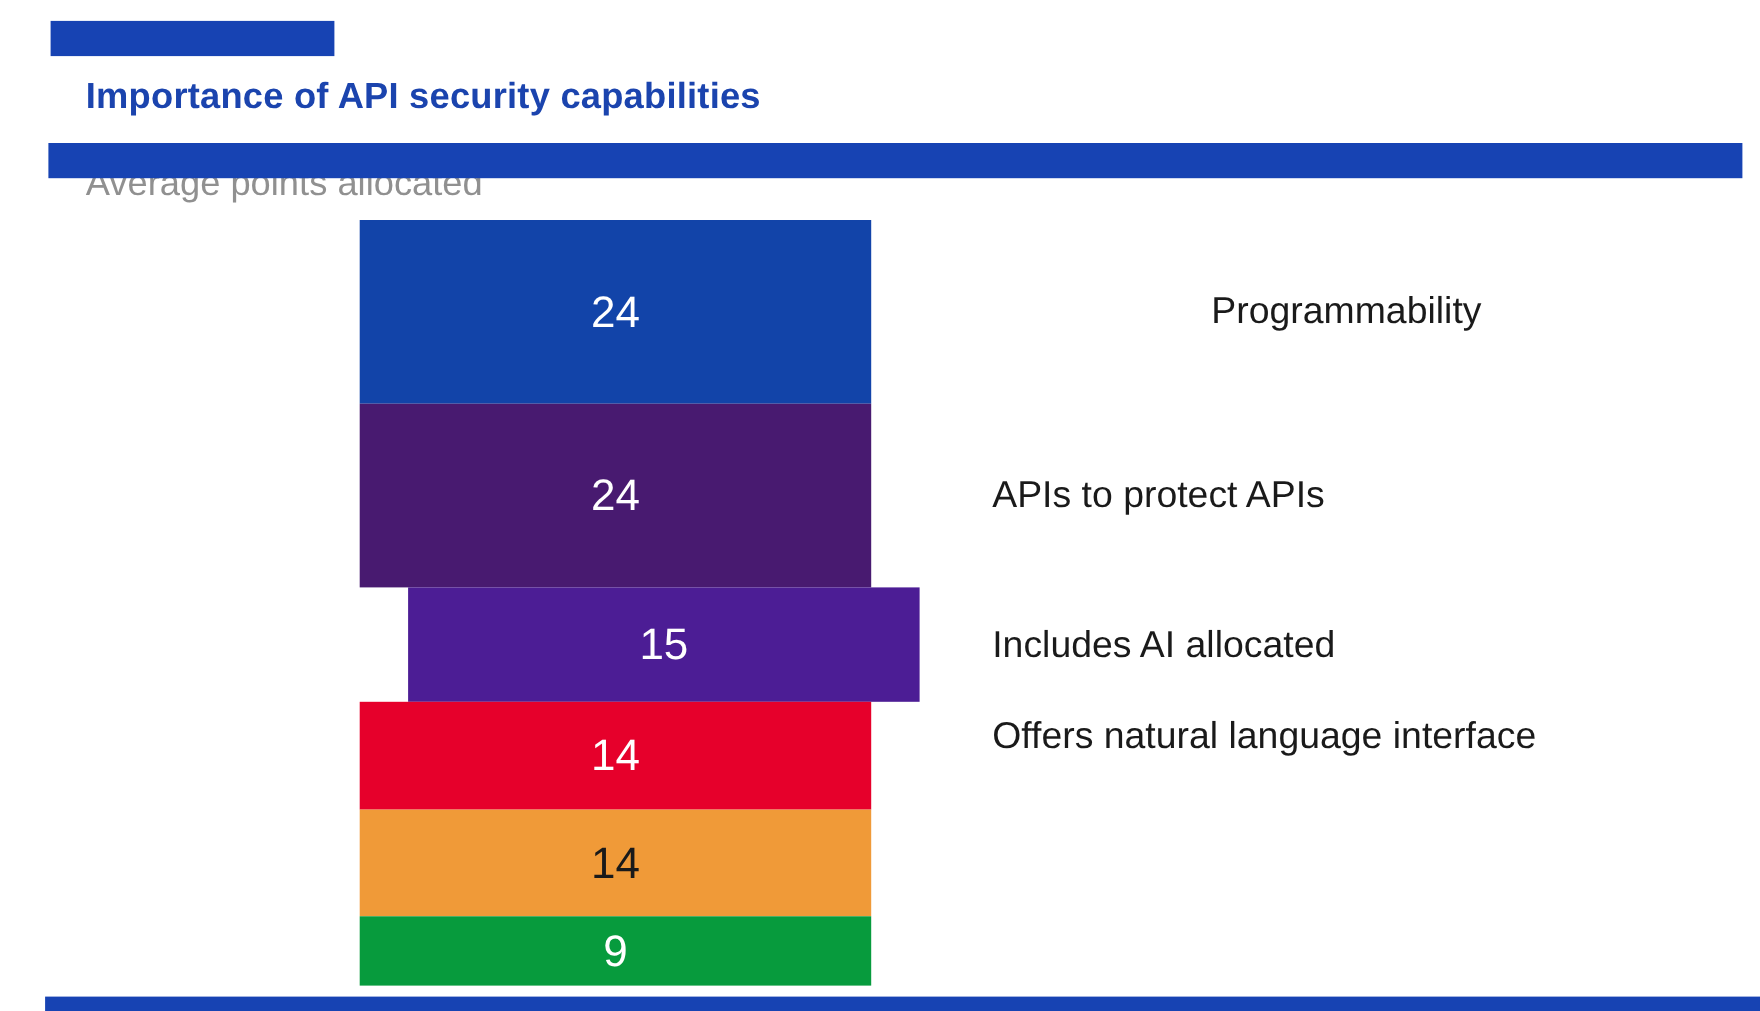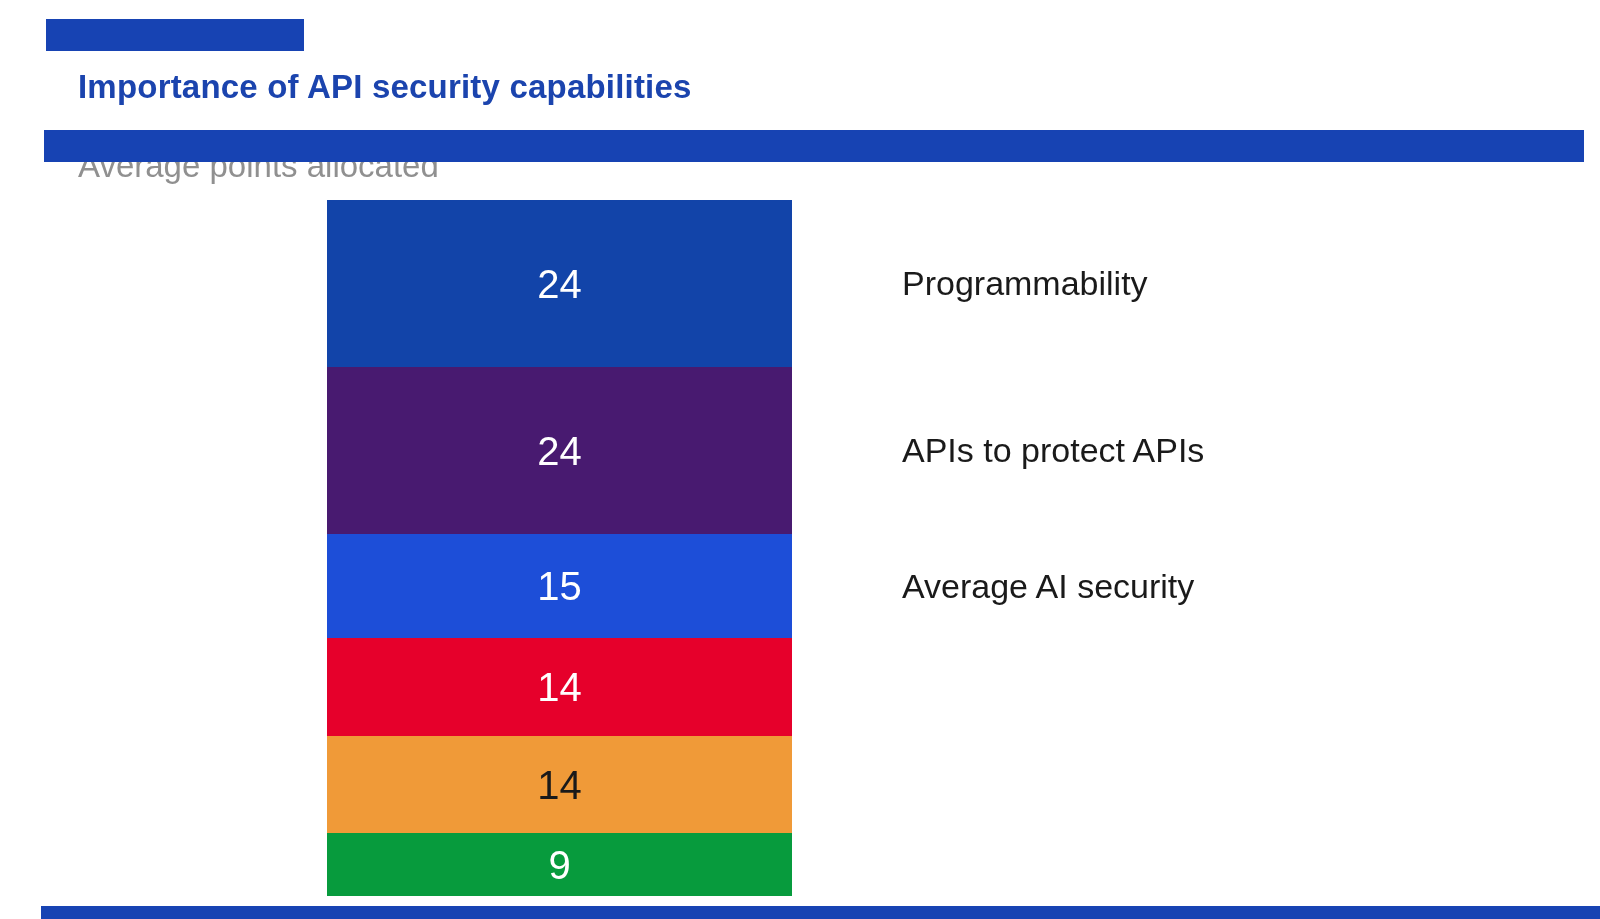--- a/index.html
+++ b/index.html
@@ -78,39 +78,42 @@
 
   <div class="header-rule"></div>
 
   <div class="stacked-bar">
       <div class="bar-segment" style="height: 24%; background: rgb(18, 68, 169);">
         <span class="segment-value" style="color: rgb(255, 255, 255);">24</span>
       </div>
       <div class="bar-segment" style="height: 24%; background: rgb(72, 26, 112);">
         <span class="segment-value" style="color: rgb(255, 255, 255);">24</span>
       </div>
-      <div class="bar-segment" style="height: 15%; background: #1d4ed8;">
+      <div class="bar-segment" style="height: 15%; background: #4c1d95; margin-left: 44px;">
         <span class="segment-value" style="color: rgb(255, 255, 255);">15</span>
       </div>
       <div class="bar-segment" style="height: 14%; background: rgb(230, 0, 43);">
         <span class="segment-value" style="color: rgb(255, 255, 255);">14</span>
       </div>
       <div class="bar-segment" style="height: 14%; background: rgb(240, 154, 56);">
         <span class="segment-value" style="color: rgb(26, 26, 26);">14</span>
       </div>
       <div class="bar-segment" style="height: 9%; background: rgb(7, 155, 61);">
         <span class="segment-value" style="color: rgb(255, 255, 255);">9</span>
       </div>
     </div>
   <div class="segment-labels">
-      <div class="label-row" style="height: 24%;">
+      <div class="label-row" style="height: 24%; justify-content: center;">
         <span class="segment-label">Programmability</span>
       </div>
       <div class="label-row" style="height: 24%;">
         <span class="segment-label">APIs to protect APIs</span>
       </div>
       <div class="label-row" style="height: 15%;">
-        <span class="segment-label">Average AI security</span>
+        <span class="segment-label">Includes AI allocated</span>
+      </div>
+      <div class="label-row" style="height: 9%;">
+        <span class="segment-label">Offers natural language interface</span>
       </div>
     </div>
 
   <div class="bottom-rule"></div>
 </div>
 
 </body></html>

